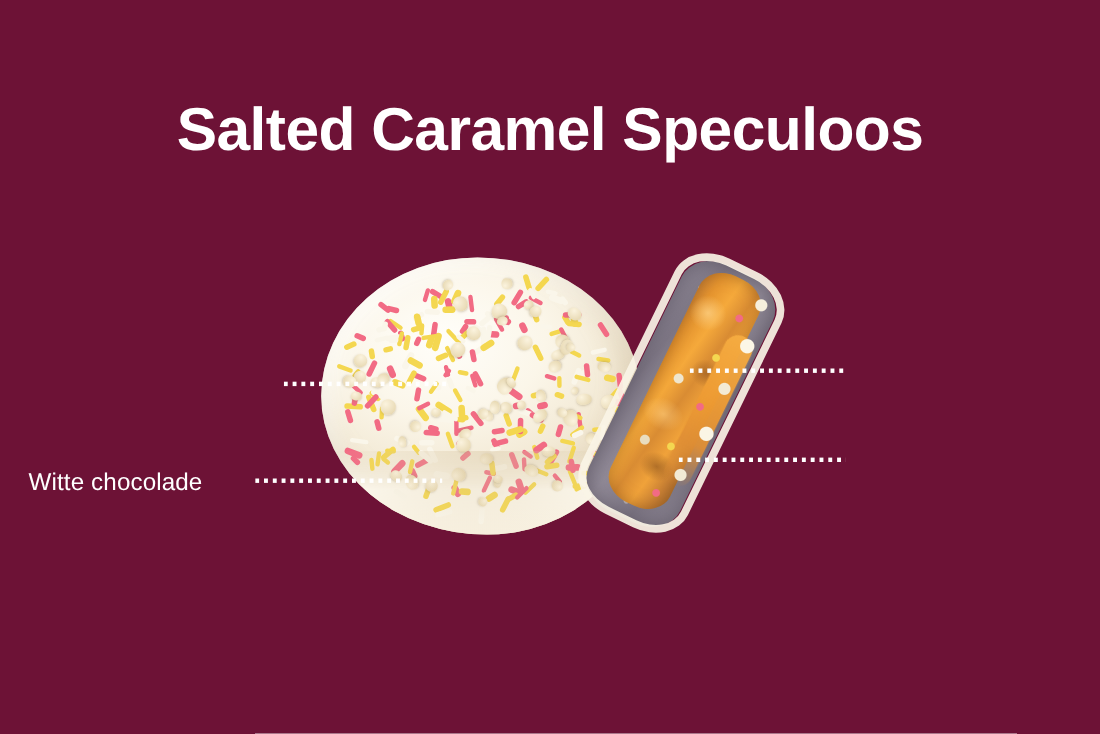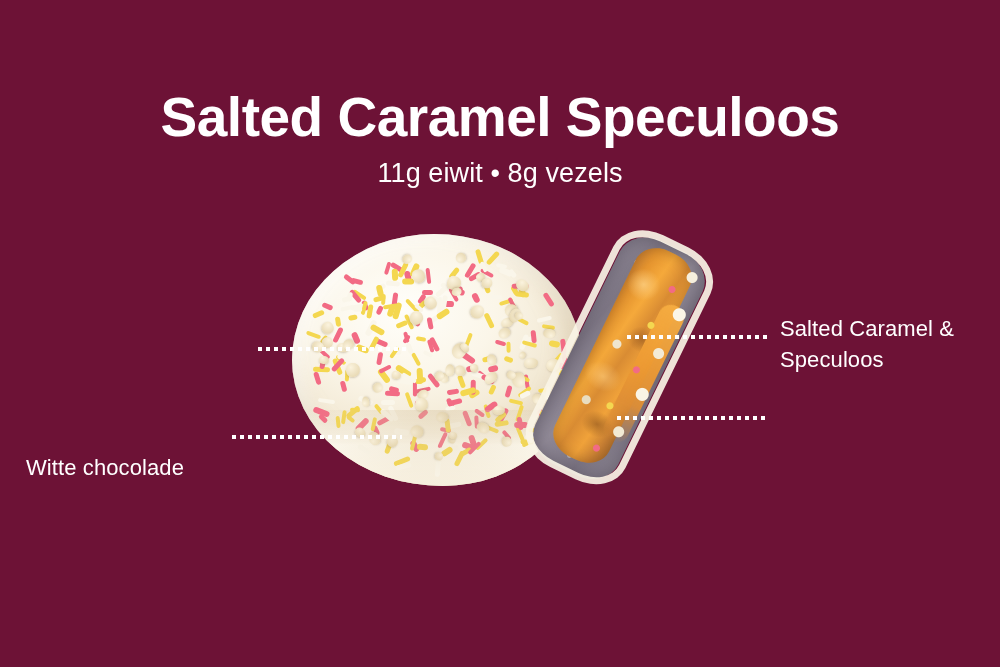--- a/index.html
+++ b/index.html
@@ -205,21 +205,21 @@
   .callout-label {
     position: absolute;
     color: #ffffff;
     font-size: 22px;
     line-height: 31px;
     font-weight: 400;
     letter-spacing: 0.1px;
     white-space: pre-line;
   }
   #label-hagelslag { left: 14px;  top: 336px; }
-  #label-witte     { left: 26px;  top: 422px; margin-top: 30px; }
+  #label-witte     { left: 26px;  top: 422px; }
   #label-caramel   { left: 780px; top: 313px; }
   #label-cacao     { left: 780px; top: 404px; }
 
   
   .leader {
     position: absolute;
     height: 4px;
     background-image: linear-gradient(to right, #ffffff 0 4px, rgba(255,255,255,0) 4px 8px);
     background-size: 8px 4px;
     background-repeat: repeat-x;
@@ -229,21 +229,20 @@
   #leader-caramel   { left: 627px; top: 335px; width: 142px; }
   #leader-cacao     { left: 617px; top: 416px; width: 152px; }
 </style>
 </head>
 <body>
 
 <div id="stage">
 
   <div id="header">
     <h1 id="product-title">Salted Caramel Speculoos</h1>
-    <p id="product-subtitle">11g eiwit • 8g vezels</p>
   </div>
 
   <div id="product-photo">
 
     <div class="cookie-disc">
       <div class="cookie-rim"></div>
       <div class="sprinkles" id="sprinkle-field">
           <div class="sp" style="left: 244.615px; top: 177.334px; background: rgb(242, 107, 132); width: 10.7029px; height: 5.88624px; transform: rotate(42deg);"></div>
           <div class="sp" style="left: 216.327px; top: 36.867px; background: rgb(250, 246, 234); width: 9.01921px; height: 5.20585px; transform: rotate(52deg);"></div>
           <div class="sp" style="left: 26.4518px; top: 165.413px; background: rgb(250, 246, 234); width: 16.7598px; height: 4.48071px; transform: rotate(8deg);"></div>
@@ -542,17 +541,15 @@
   </div>
 
   <div class="leader" id="leader-hagelslag"></div>
   <div class="leader" id="leader-witte"></div>
   <div class="leader" id="leader-caramel"></div>
   <div class="leader" id="leader-cacao"></div>
 
 
   <div class="callout-label" id="label-witte">Witte chocolade</div>
 
-  <div class="callout-label" id="label-caramel">Salted Caramel &amp;
-Speculoos</div>
 
 
 </div>
 
 </body></html>

